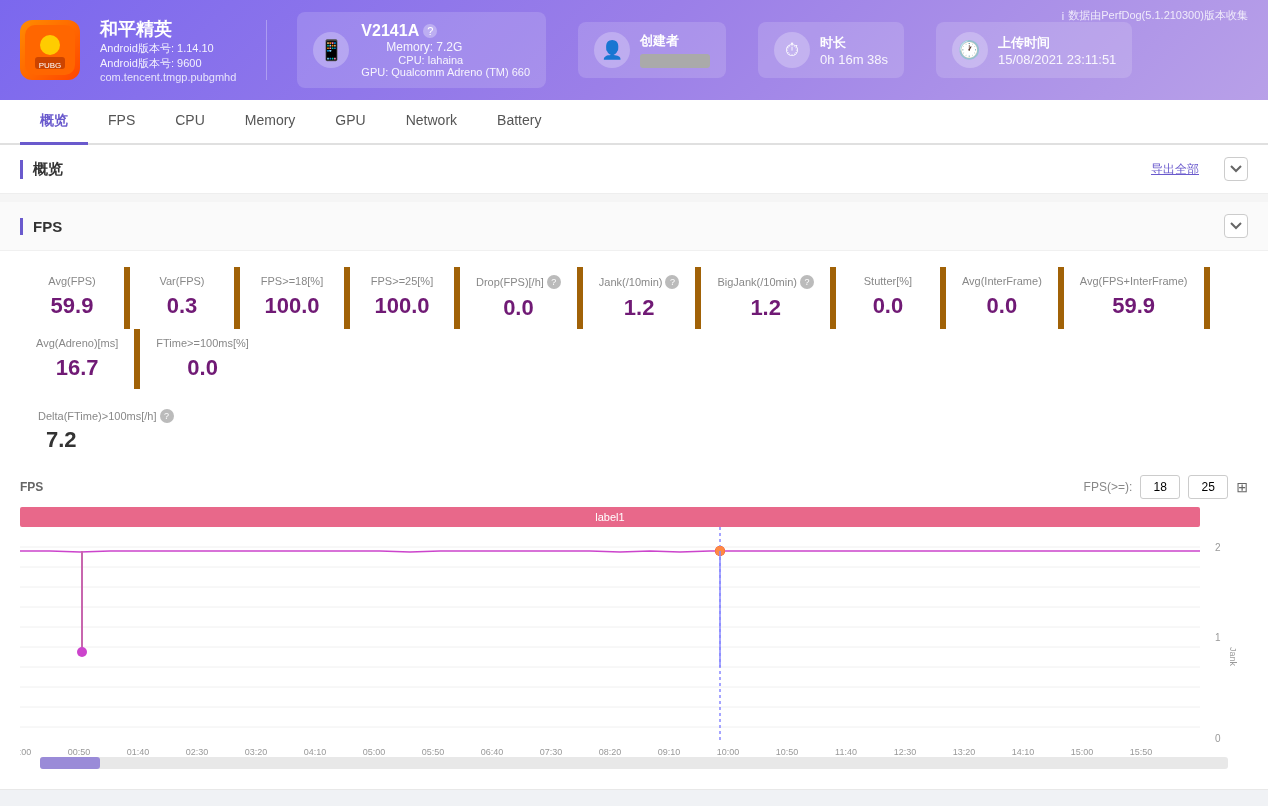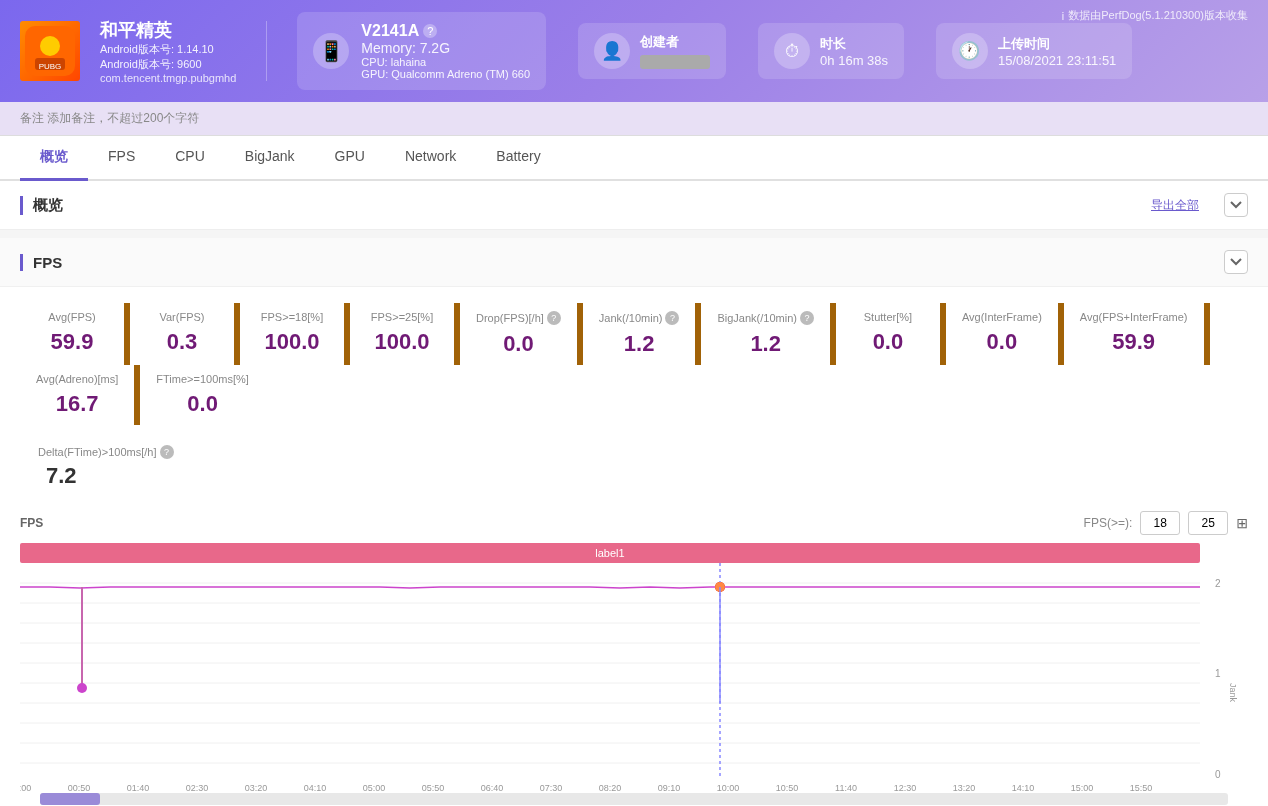--- a/index.html
+++ b/index.html
@@ -1,20 +1,20 @@
 <!DOCTYPE html>
 <html><head>
   <meta charset="utf-8">
   <style>
     * { margin: 0; padding: 0; box-sizing: border-box; }
     body { font-family: 'Microsoft YaHei', Arial, sans-serif; background: #f0f2f5; font-size: 13px; color: #333; width: 1268px; overflow-x: hidden; }
 
     
     .header { background: linear-gradient(135deg, #7b68ee 0%, #9b7fe8 50%, #b8a0e8 100%); padding: 12px 20px; display: flex; align-items: center; gap: 20px; }
-    .app-icon { width: 60px; height: 60px; background: #ff6600; border-radius: 3px; overflow: hidden; display: flex; align-items: center; justify-content: center; font-size: 10px; color: white; flex-shrink: 0; }
+    .app-icon { width: 60px; height: 60px; background: #ff6600; border-radius: 12px; overflow: hidden; display: flex; align-items: center; justify-content: center; font-size: 10px; color: white; flex-shrink: 0; }
     .app-icon-inner { width: 100%; height: 100%; background: linear-gradient(135deg, #ff8c00, #ff4500); display: flex; align-items: center; justify-content: center; font-size: 24px; }
     .app-info { color: white; }
     .app-name { font-size: 18px; font-weight: bold; }
     .app-version { font-size: 11px; opacity: 0.9; }
     .app-package { font-size: 11px; opacity: 0.8; }
     .header-divider { width: 1px; height: 60px; background: rgba(255,255,255,0.3); margin: 0 10px; }
     .top-notice { position: absolute; top: 8px; right: 20px; font-size: 11px; color: rgba(255,255,255,0.8); display: flex; align-items: center; gap: 4px; }
 
     
     .notes-bar { background: #e8e0f5; padding: 8px 20px; font-size: 12px; color: #888; border-bottom: 1px solid #ddd; }
@@ -97,22 +97,22 @@
 
     <div class="header-divider"></div>
 
     <div style="display:flex;align-items:center;gap:12px;background:rgba(255,255,255,0.15);border-radius:8px;padding:10px 16px;color:white;">
       <div style="width:36px;height:36px;border-radius:50%;background:rgba(255,255,255,0.25);display:flex;align-items:center;justify-content:center;font-size:20px;">📱</div>
       <div>
         <div style="display:flex;align-items:center;gap:4px;">
           <span style="font-size:16px;font-weight:bold;">V2141A</span>
           <span style="font-size:11px;background:rgba(255,255,255,0.3);border-radius:50%;width:14px;height:14px;display:inline-flex;align-items:center;justify-content:center;cursor:pointer;">?</span>
         </div>
-        <div style="font-size:14px;opacity:0.9;">Memory: 7.2G</div>
-        <div style="font-size:11px;opacity:0.9;">CPU: lahaina</div>
+        <div style="font-size:12px;opacity:0.9;margin-left:25px;">Memory: 7.2G</div>
+        <div style="font-size:11px;opacity:0.9;margin-left:37px;">CPU: lahaina</div>
         <div style="font-size:11px;opacity:0.9;">GPU: Qualcomm Adreno (TM) 660</div>
       </div>
     </div>
 
     <div style="display:flex;align-items:center;gap:10px;background:rgba(255,255,255,0.15);border-radius:8px;padding:10px 16px;color:white;margin-left:12px;">
       <div style="width:36px;height:36px;border-radius:50%;background:rgba(255,255,255,0.25);display:flex;align-items:center;justify-content:center;font-size:18px;">👤</div>
       <div>
         <div style="font-size:13px;font-weight:bold;">创建者</div>
         <div style="background:#aaa;border-radius:3px;width:70px;height:14px;margin-top:4px;"></div>
       </div>
@@ -128,29 +128,26 @@
 
     <div style="display:flex;align-items:center;gap:10px;background:rgba(255,255,255,0.15);border-radius:8px;padding:10px 16px;color:white;margin-left:12px;">
       <div style="width:36px;height:36px;border-radius:50%;background:rgba(255,255,255,0.25);display:flex;align-items:center;justify-content:center;font-size:18px;">🕐</div>
       <div>
         <div style="font-size:13px;font-weight:bold;">上传时间</div>
         <div style="font-size:13px;opacity:0.9;">15/08/2021 23:11:51</div>
       </div>
     </div>
   </div>
 
-  <div class="notes-bar">
-    <span>备注 添加备注，不超过200个字符</span>
-  </div>
 
   <div class="nav-tabs">
     <div class="nav-tab active">概览</div>
     <div class="nav-tab">FPS</div>
     <div class="nav-tab">CPU</div>
-    <div class="nav-tab">BigJank</div>
+    <div class="nav-tab">Memory</div>
     <div class="nav-tab">GPU</div>
     <div class="nav-tab">Network</div>
     <div class="nav-tab">Battery</div>
   </div>
 </div>
 
 <div class="content">
 
   <div class="section-header" style="background:white;border-bottom:1px solid #eee;">
     <div class="section-title">概览</div>

